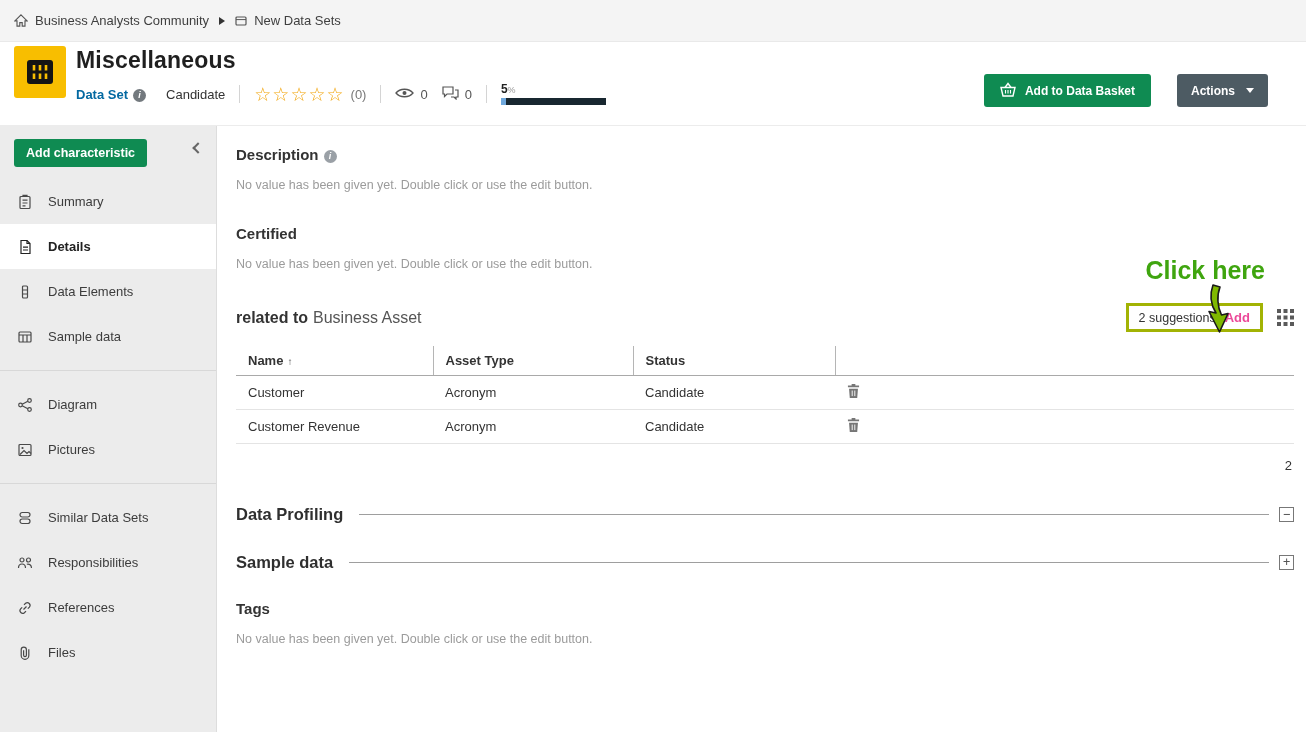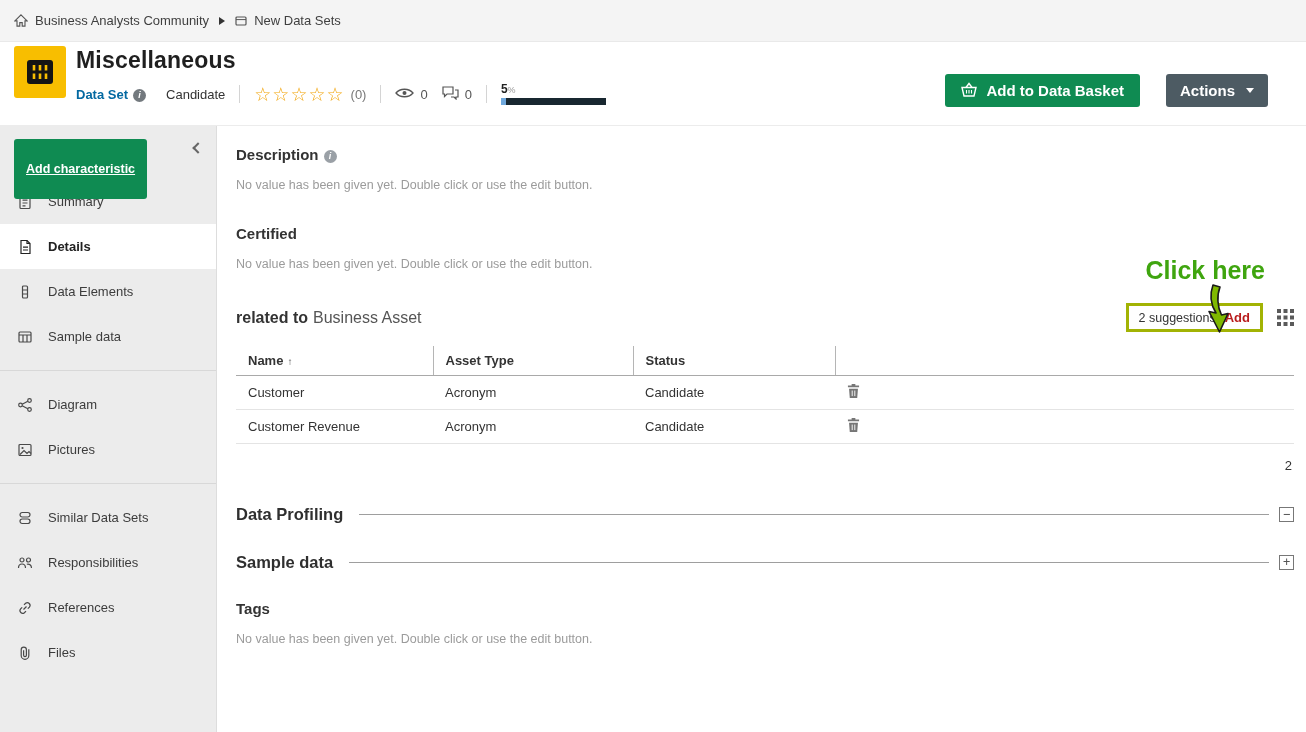--- a/index.html
+++ b/index.html
@@ -31,35 +31,35 @@
   .stars { display:flex; align-items:center; gap:1px; }
   .star { color:#f2a50c; font-size:19px; line-height:1; cursor:pointer; }
   .rating-count { color:#777; font-size:13px; margin-left:6px; }
   .count-group { display:flex; align-items:center; gap:6px; color:#555; font-size:13px; }
   .progress-block { display:flex; flex-direction:column; }
   .progress-label { font-size:12px; font-weight:bold; color:#222; line-height:12px; }
   .progress-label .pct { font-size:9px; color:#999; font-weight:normal; }
   .progress-track { width:105px; height:7px; background:#182730; margin-top:2px; position:relative; }
   .progress-fill { position:absolute; left:0; top:0; height:7px; width:5%; background:#6fa8dc; }
   .head-buttons { position:absolute; right:38px; top:32px; display:flex; gap:26px; }
-  .btn { border:none; border-radius:3px; font-family:inherit; font-size:15px; font-weight:bold;
+  .btn { border:none; border-radius:3px; font-family:inherit; font-size:12px; font-weight:bold;
          color:#fff; padding:0 16px; height:33px; display:flex; align-items:center; gap:9px; cursor:pointer; }
   .btn-basket { background:#0f8b52; }
   .btn-actions { background:#4d5b63; padding:16px 14px; }
   .caret-down { width:0; height:0; border-top:5px solid #fff; border-left:4.5px solid transparent;
                 border-right:4.5px solid transparent; margin-left:2px; }
 
   
   .body { display:flex; height:607px; border-top:1px solid #ececec; }
 
   
   .sidebar { width:217px; background:#ececec; border-right:1px solid #ddd; position:relative; flex:none; }
   .btn-addchar { position:absolute; left:14px; top:13px; background:#0f8b52; color:#fff; border:none;
                  border-radius:3px; font-family:inherit; font-size:12.5px; font-weight:bold;
-                 padding:23px 12px; cursor:pointer;text-decoration:underline; }
+                 padding:7px 12px; cursor:pointer; }
   .collapse-chevron { position:absolute; right:14px; top:18px; width:8px; height:8px;
                       border-left:2px solid #666; border-bottom:2px solid #666;
                       transform:rotate(45deg); cursor:pointer; }
   .nav { margin-top:53px; }
   .nav-item { height:45px; display:flex; align-items:center; gap:15px; padding-left:17px;
               font-size:13px; color:#3c3c3c; cursor:pointer; }
   .nav-item svg { flex:none; }
   .nav-item.active { background:#fff; font-weight:bold; color:#222; }
   .nav-divider { height:1px; background:#d8d8d8; margin:11px 0; }
 
@@ -69,21 +69,21 @@
   .empty-text { font-size:12.5px; color:#9b9b9b; margin-top:15px; cursor:text; }
   .block-gap { margin-top:33px; }
 
   .related-row { margin-top:32px; display:flex; align-items:center; justify-content:space-between; }
   .related-title { font-size:16px; color:#555; }
   .related-title b { color:#333; margin-right:5px; }
   .related-right { display:flex; align-items:center; gap:14px; position:relative; }
   .suggestion-box { display:flex; align-items:center; gap:9px; border:3px solid #a2b304;
                     padding:4px 10px; cursor:pointer; background:#fff; }
   .suggestion-count { font-size:12.5px; color:#333; }
-  .suggestion-add { font-size:13px; font-weight:bold; color:#b91c1c; }
+  .suggestion-add { font-size:13px; font-weight:bold; color:#ec4899; }
   .grid-icon { cursor:pointer; display:flex; }
 
   .annotation { position:absolute; right:41px; top:130px; font-size:25px; font-weight:bold;
                 color:#3fa50f; white-space:nowrap; pointer-events:none; }
   .annotation-arrow { position:absolute; right:72px; top:158px; pointer-events:none; }
 
   table.rel-table { width:100%; border-collapse:collapse; margin-top:14px; font-size:13px; }
   .rel-table th { text-align:left; font-weight:bold; color:#333; padding:7px 12px;
                   border-bottom:1px solid #a9a9a9; border-right:1px solid #b5b5b5; cursor:pointer; }
   .rel-table th:last-child { border-right:none; }

